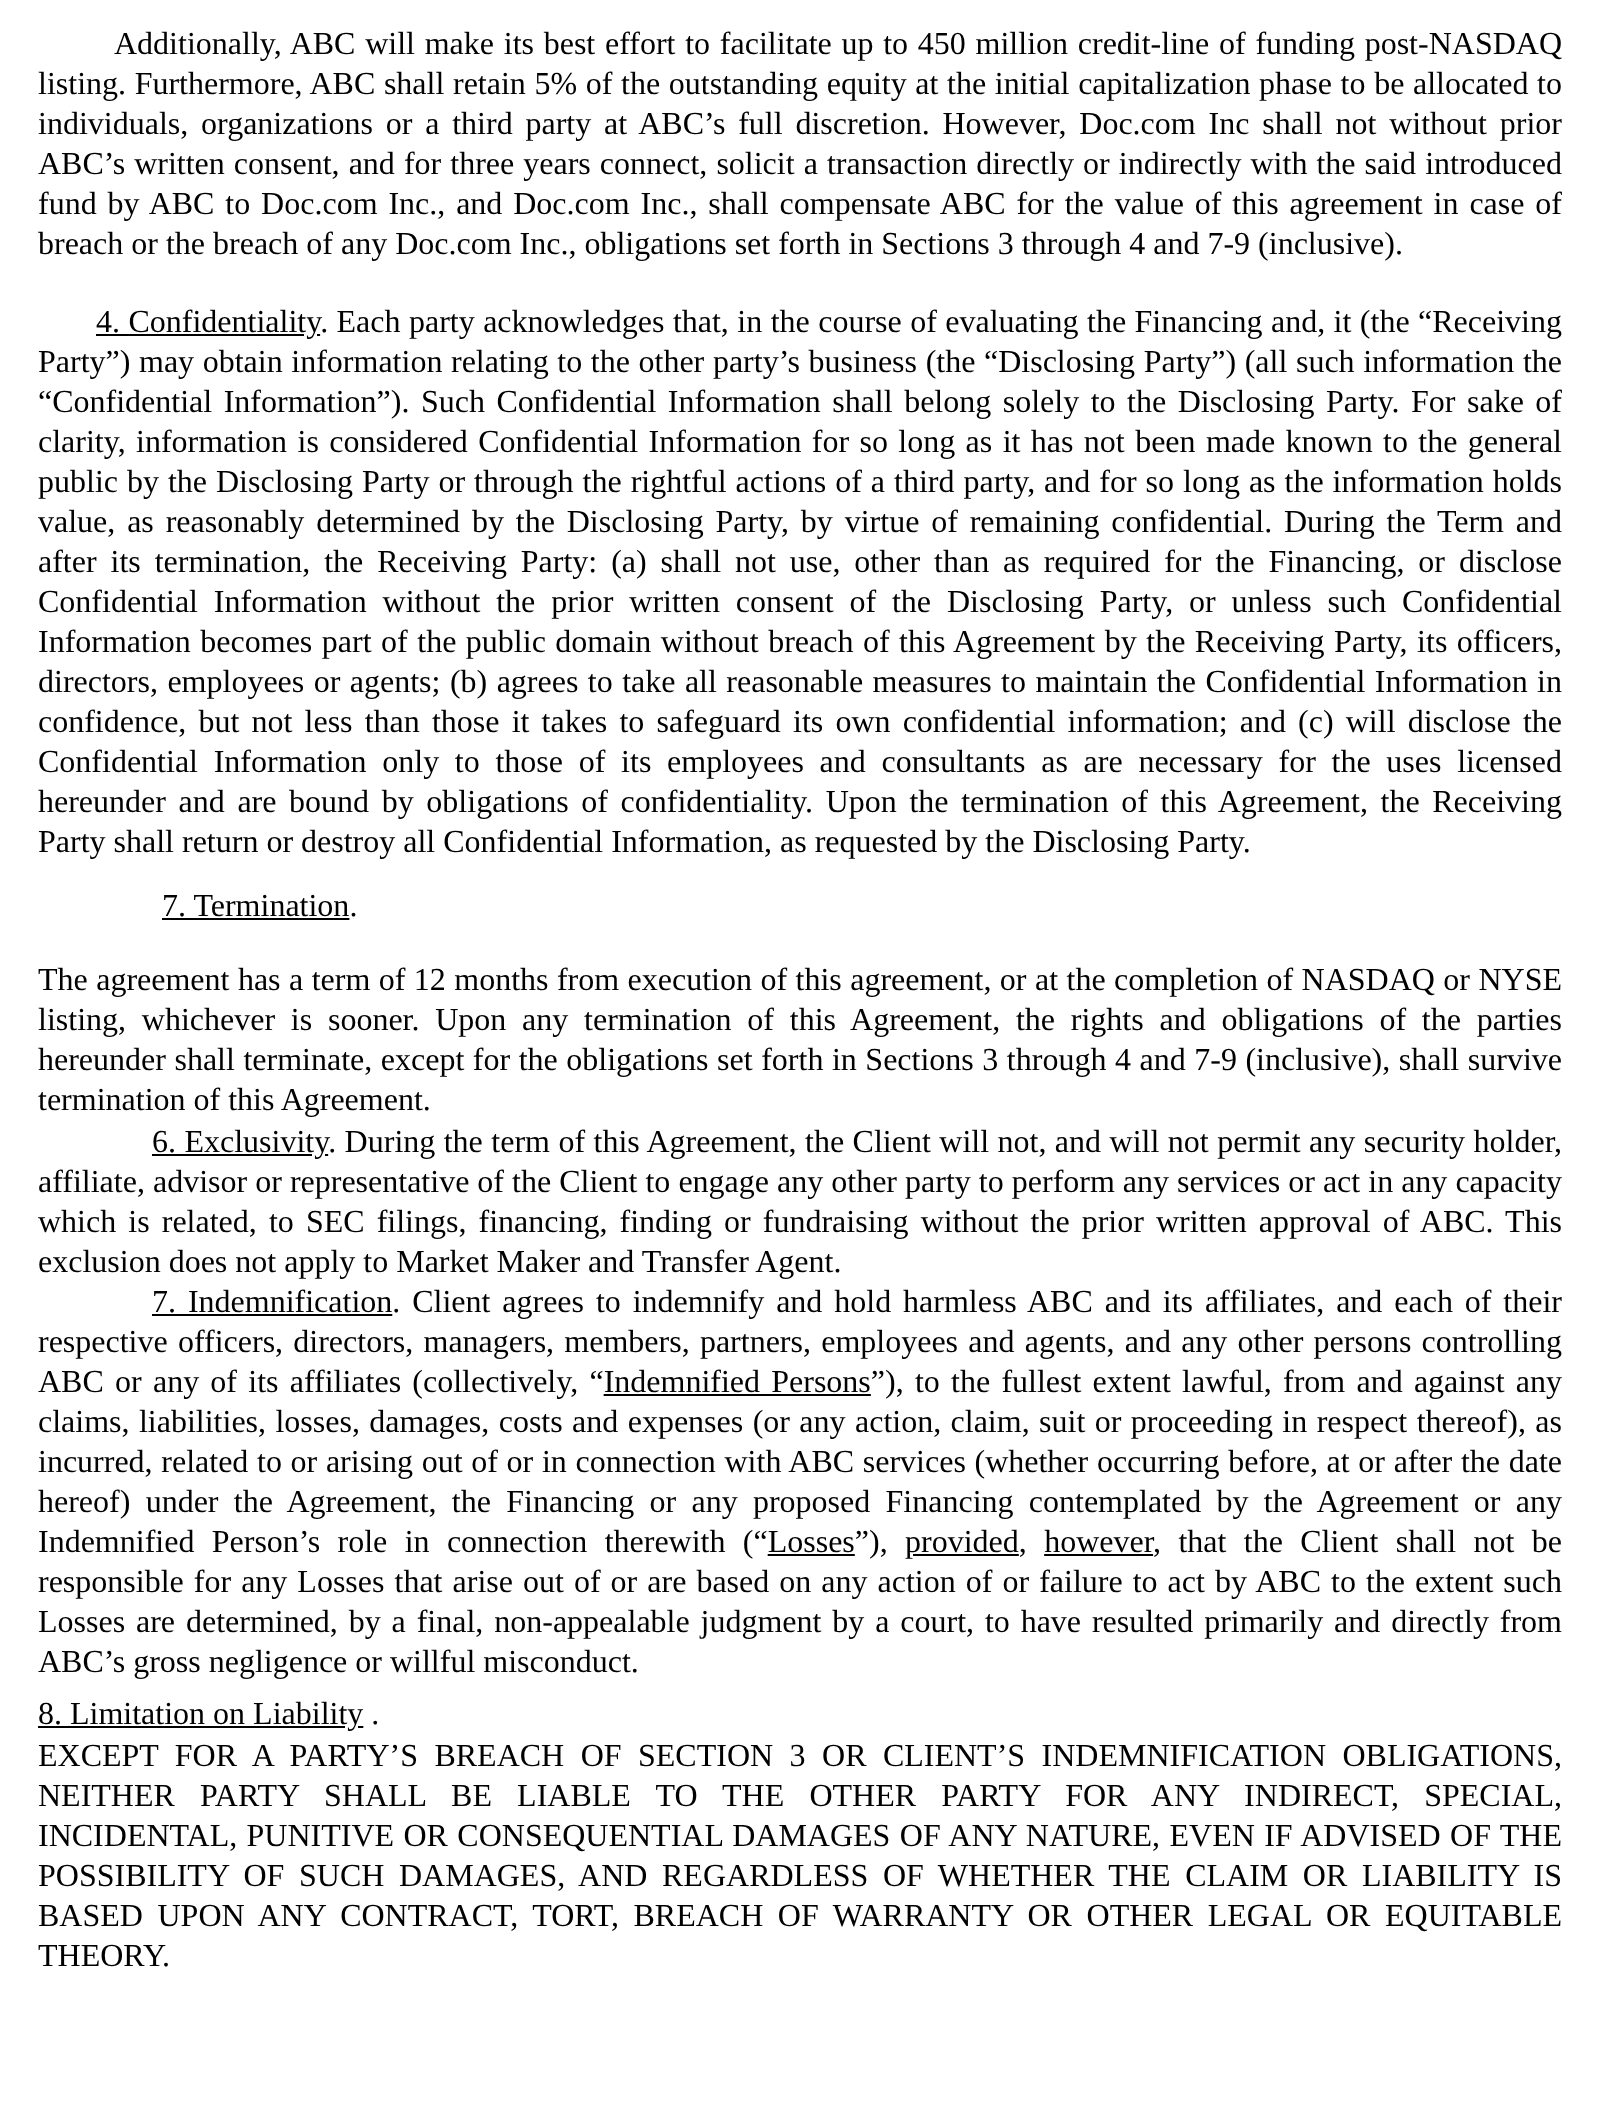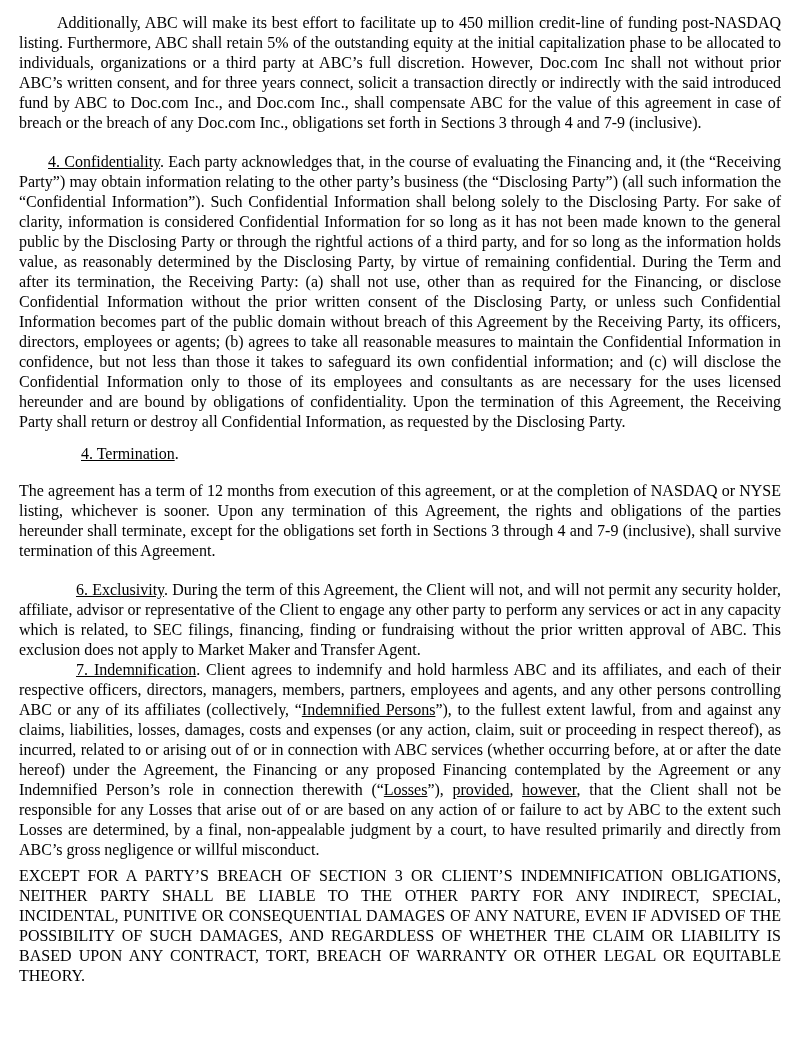--- a/index.html
+++ b/index.html
@@ -16,39 +16,40 @@
     padding: 13px 19px 16px 19px;
     font-size: 16px;
     line-height: 20px;
     text-align: justify;
   }
   .u { text-decoration: underline; }
   .para { margin: 0; }
   .p-intro     { text-indent: 38px; margin-bottom: 19px; }
   .p-sec4      { text-indent: 29px; margin-bottom: 12px; }
   .p-sec5-head { text-indent: 62px; margin-bottom: 17px; text-align: left; }
-  .p-sec5-body { margin-bottom: 19px; }
+  .p-sec5-body { margin-bottom: 1px; }
   .p-sec6      { text-indent: 57px; }
   .p-sec7      { text-indent: 57px; margin-bottom: 6px; }
   .p-sec8-head { margin-bottom: 1px; text-align: left; }
   .p-sec8-body { }
 </style>
 </head>
 <body>
 
 <div class="page">
 
   <p class="para p-intro">Additionally, ABC will make its best effort to facilitate up to 450 million credit-line of funding post-NASDAQ listing. Furthermore, ABC shall retain 5% of the outstanding equity at the initial capitalization phase to be allocated to individuals, organizations or a third party at ABC’s full discretion. However, Doc.com Inc shall not without prior ABC’s written consent, and for three years connect, solicit a transaction directly or indirectly with the said introduced fund by ABC to Doc.com Inc., and Doc.com Inc., shall compensate ABC for the value of this agreement in case of breach or the breach of any Doc.com Inc., obligations set forth in Sections 3 through 4 and 7-9 (inclusive).</p>
 
   <p class="para p-sec4"><span class="u">4. Confidentiality</span><span>. Each party acknowledges that, in the course of evaluating the Financing and, it (the “Receiving Party”) may obtain information relating to the other party’s business (the “Disclosing Party”) (all such information the “Confidential Information”). Such Confidential Information shall belong solely to the Disclosing Party. For sake of clarity, information is considered Confidential Information for so long as it has not been made known to the general public by the Disclosing Party or through the rightful actions of a third party, and for so long as the information holds value, as reasonably determined by the Disclosing Party, by virtue of remaining confidential. During the Term and after its termination, the Receiving Party: (a) shall not use, other than as required for the Financing, or disclose Confidential Information without the prior written consent of the Disclosing Party, or unless such Confidential Information becomes part of the public domain without breach of this Agreement by the Receiving Party, its officers, directors, employees or agents; (b) agrees to take all reasonable measures to maintain the Confidential Information in confidence, but not less than those it takes to safeguard its own confidential information; and (c) will disclose the Confidential Information only to those of its employees and consultants as are necessary for the uses licensed hereunder and are bound by obligations of confidentiality. Upon the termination of this Agreement, the Receiving Party shall return or destroy all Confidential Information, as requested by the Disclosing Party.</span></p>
 
-  <p class="para p-sec5-head"><span class="u">4. Termination</span><span>.</span></p>
+  <p class="para p-sec5-head"><span class="u">7. Termination</span><span>.</span></p>
 
   <p class="para p-sec5-body">The agreement has a term of 12 months from execution of this agreement, or at the completion of NASDAQ or NYSE listing, whichever is sooner. Upon any termination of this Agreement, the rights and obligations of the parties hereunder shall terminate, except for the obligations set forth in Sections 3 through 4 and 7-9 (inclusive), shall survive termination of this Agreement.</p>
 
   <p class="para p-sec6"><span class="u">6. Exclusivity</span><span>. During the term of this Agreement, the Client will not, and will not permit any security holder, affiliate, advisor or representative of the Client to engage any other party to perform any services or act in any capacity which is related, to SEC filings, financing, finding or fundraising without the prior written approval of ABC. This exclusion does not apply to Market Maker and Transfer Agent.</span></p>
 
   <p class="para p-sec7"><span class="u">7. Indemnification</span><span>. Client agrees to indemnify and hold harmless ABC and its affiliates, and each of their respective officers, directors, managers, members, partners, employees and agents, and any other persons controlling ABC or any of its affiliates (collectively, “</span><span class="u">Indemnified Persons</span><span>”), to the fullest extent lawful, from and against any claims, liabilities, losses, damages, costs and expenses (or any action, claim, suit or proceeding in respect thereof), as incurred, related to or arising out of or in connection with ABC services (whether occurring before, at or after the date hereof) under the Agreement, the Financing or any proposed Financing contemplated by the Agreement or any Indemnified Person’s role in connection therewith (“</span><span class="u">Losses</span><span>”), </span><span class="u">provided</span><span>, </span><span class="u">however</span><span>, that the Client shall not be responsible for any Losses that arise out of or are based on any action of or failure to act by ABC to the extent such Losses are determined, by a final, non-appealable judgment by a court, to have resulted primarily and directly from ABC’s gross negligence or willful misconduct.</span></p>
 
+  <p class="para p-sec8-head"><span class="u">8. Limitation on Liability</span><span> .</span></p>
 
   <p class="para p-sec8-body">EXCEPT FOR A PARTY’S BREACH OF SECTION 3 OR CLIENT’S INDEMNIFICATION OBLIGATIONS, NEITHER PARTY SHALL BE LIABLE TO THE OTHER PARTY FOR ANY INDIRECT, SPECIAL, INCIDENTAL, PUNITIVE OR CONSEQUENTIAL DAMAGES OF ANY NATURE, EVEN IF ADVISED OF THE POSSIBILITY OF SUCH DAMAGES, AND REGARDLESS OF WHETHER THE CLAIM OR LIABILITY IS BASED UPON ANY CONTRACT, TORT, BREACH OF WARRANTY OR OTHER LEGAL OR EQUITABLE THEORY.</p>
 
 </div>
 
 </body></html>

